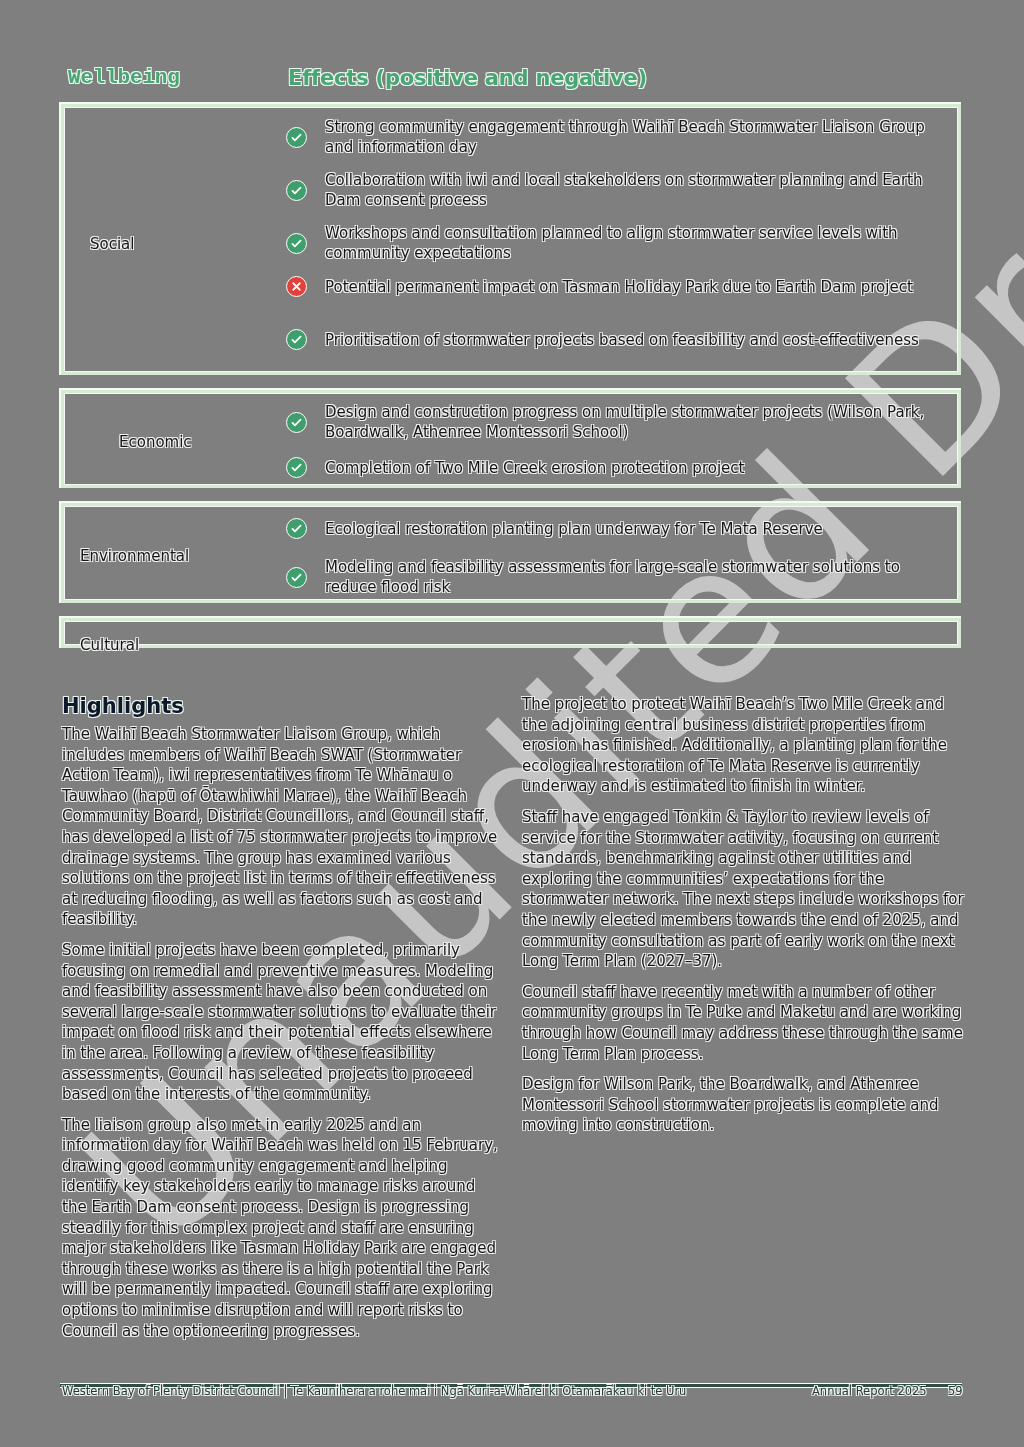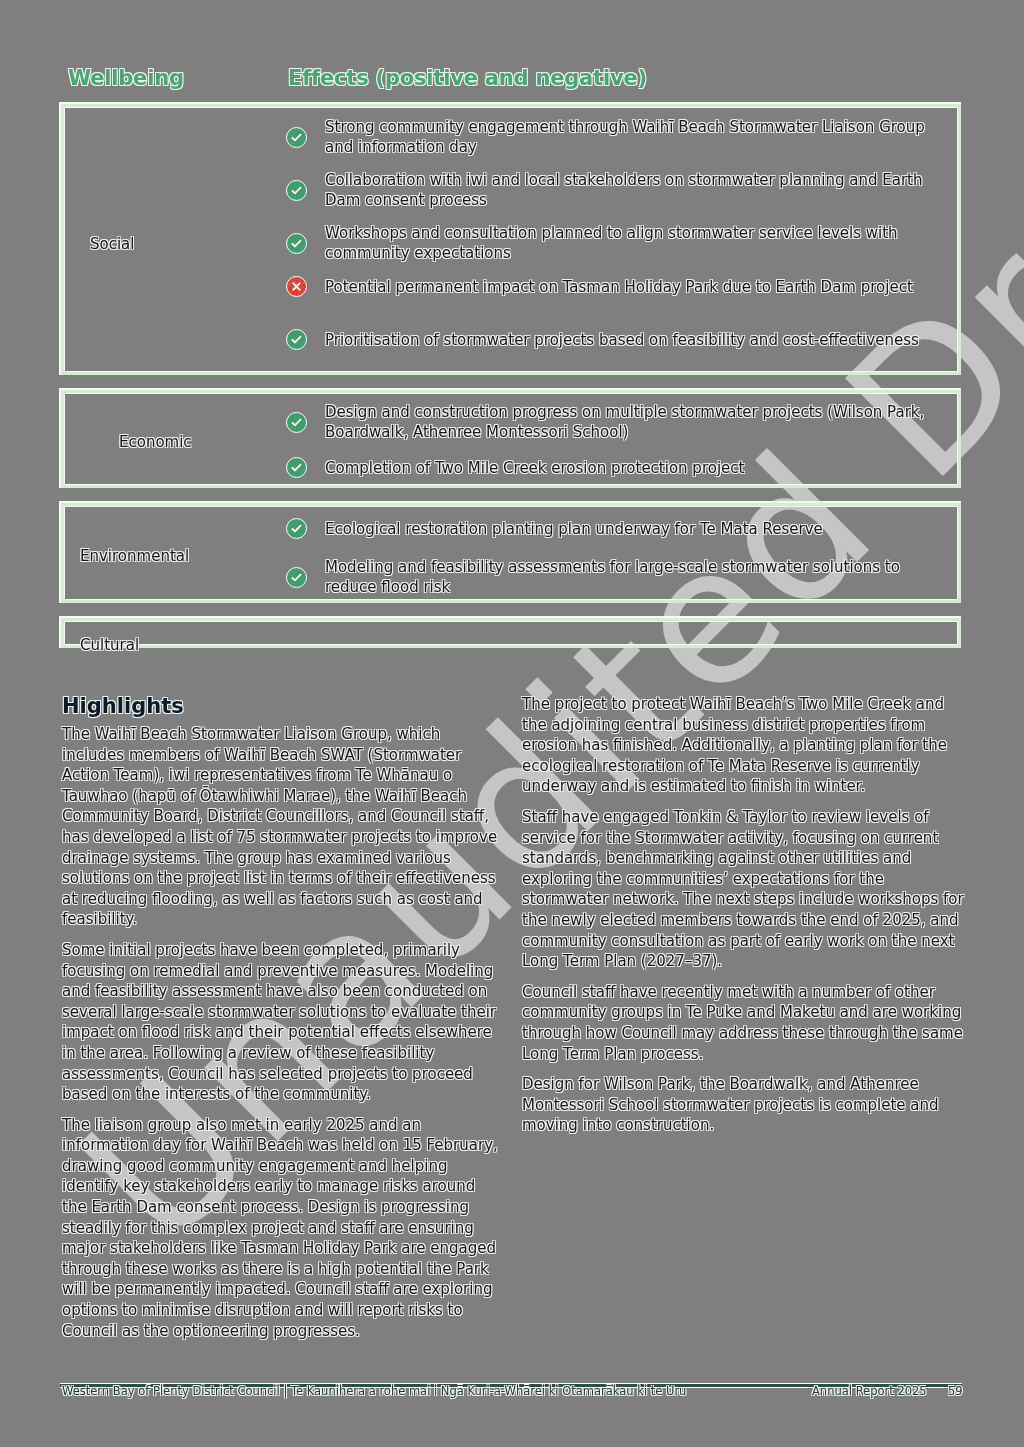--- a/index.html
+++ b/index.html
@@ -73,21 +73,21 @@
       z-index: 0;
     }
     .content { position: relative; z-index: 1; }
   </style>
 </head>
 <body>
 
 <div class="watermark">Unaudited Draft</div>
 
 <div class="content">
-  <div class="hdr" style="left:68px;">Wellbeing</div>
+  <div class="hdr" style="left:68px;font-family:Liberation Mono, monospace;">Wellbeing</div>
   <div class="hdr" style="left:288px;">Effects (positive and negative)</div>
 
   <div class="box" style="top:104px; height:271px;">
     <div class="label outlined" style="top:137px;padding-left:10px;">Social</div>
     <div class="row" style="top:10px;">
       <span class="icon ok">
           <svg viewBox="0 0 16 16">
             <path d="M3 8.5l3 3 7-7" fill="none" stroke="#fff" stroke-width="2.2" stroke-linecap="round" stroke-linejoin="round"></path>
           </svg>
         </span>

